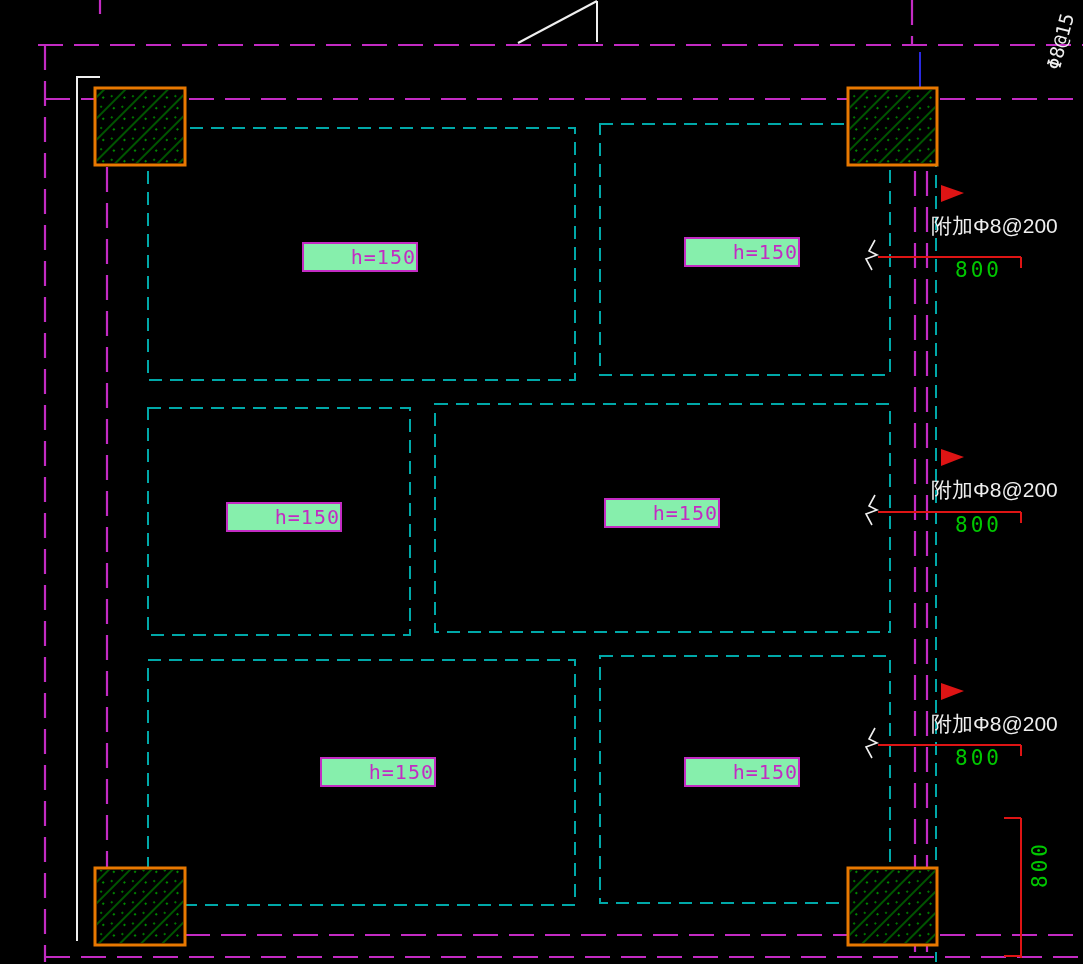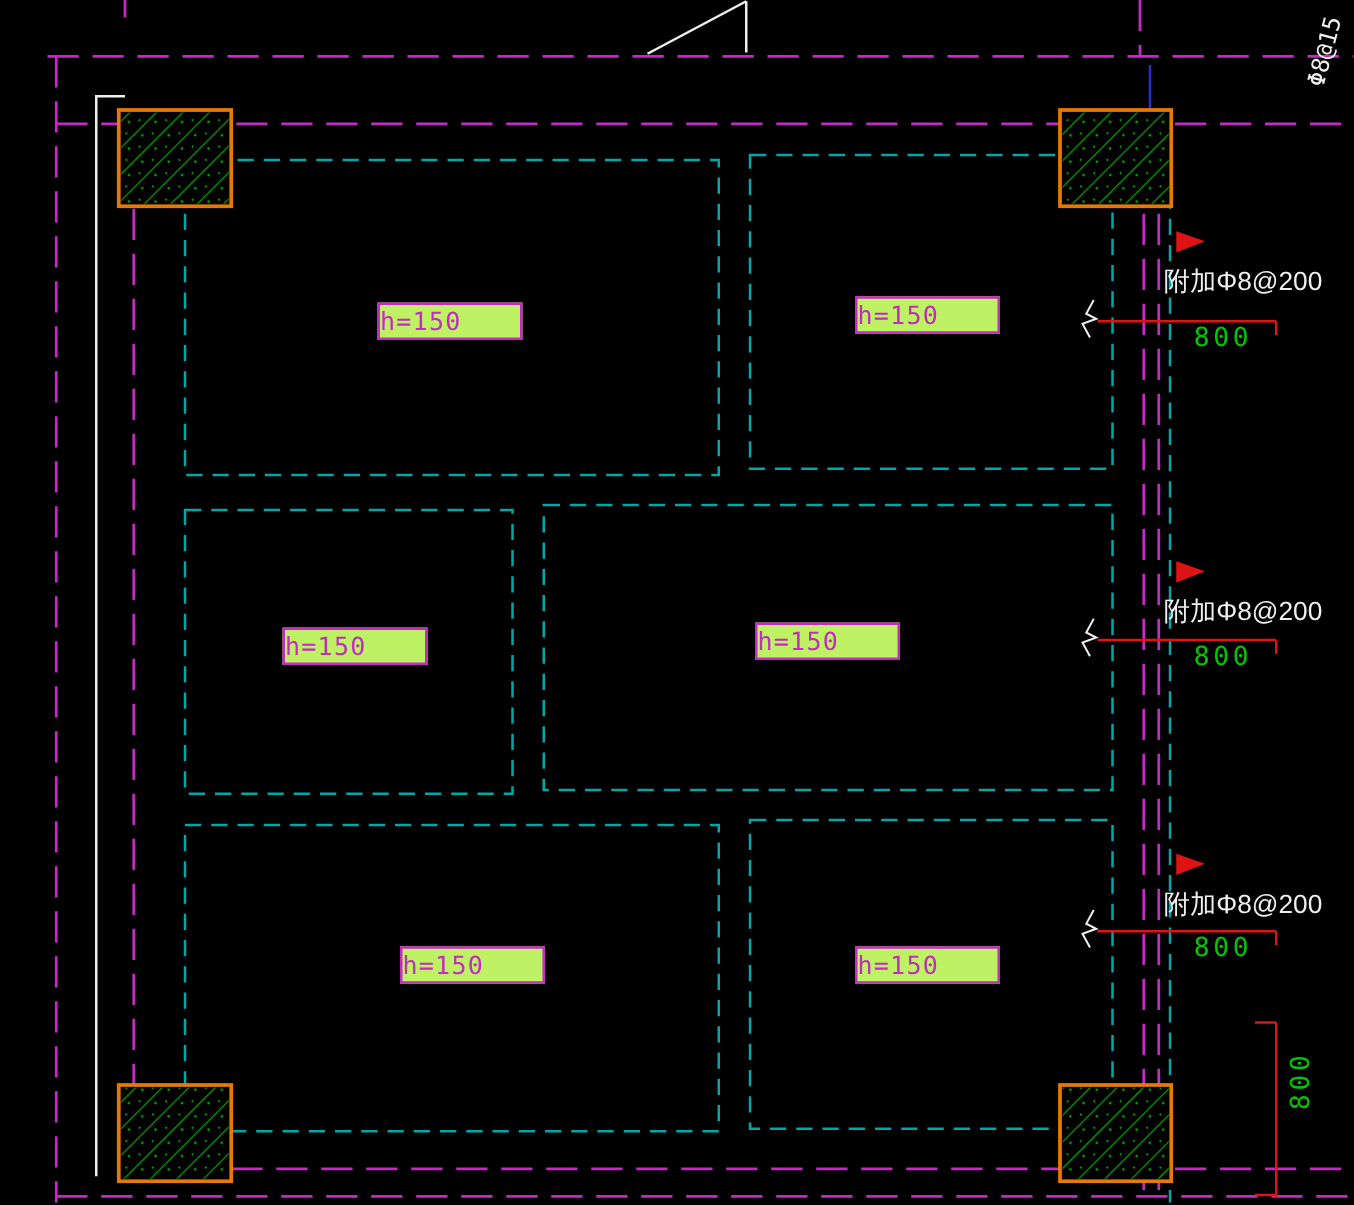--- a/index.html
+++ b/index.html
@@ -23,23 +23,23 @@
   .colbg{fill:#000;stroke:var(--orange,#E87800);stroke-width:3;}
   .colhatch{fill:url(#conc);stroke:none;}
   .hatchline{stroke:var(--green,#00A800);stroke-width:1;}
   .hatchdot{fill:var(--green,#00A800);}
 
   
   .hbox{
     position:absolute;width:112px;height:26px;
     border:2px solid var(--magenta,#C32BC3);
     color:var(--magenta,#C32BC3);
-    background:#bef264;
+    background:#86efac;
     font:20px/26px "DejaVu Sans Mono",monospace;
-    text-align:left;letter-spacing:1px;
+    text-align:right;letter-spacing:1px;
   }
   .callout-label{
     position:absolute;
     color:var(--white,#EFEFEF);
     font:21px/26px "Liberation Sans",sans-serif;
     white-space:nowrap;
   }
   .dim{
     position:absolute;
     color:var(--green_text,#00C800);

